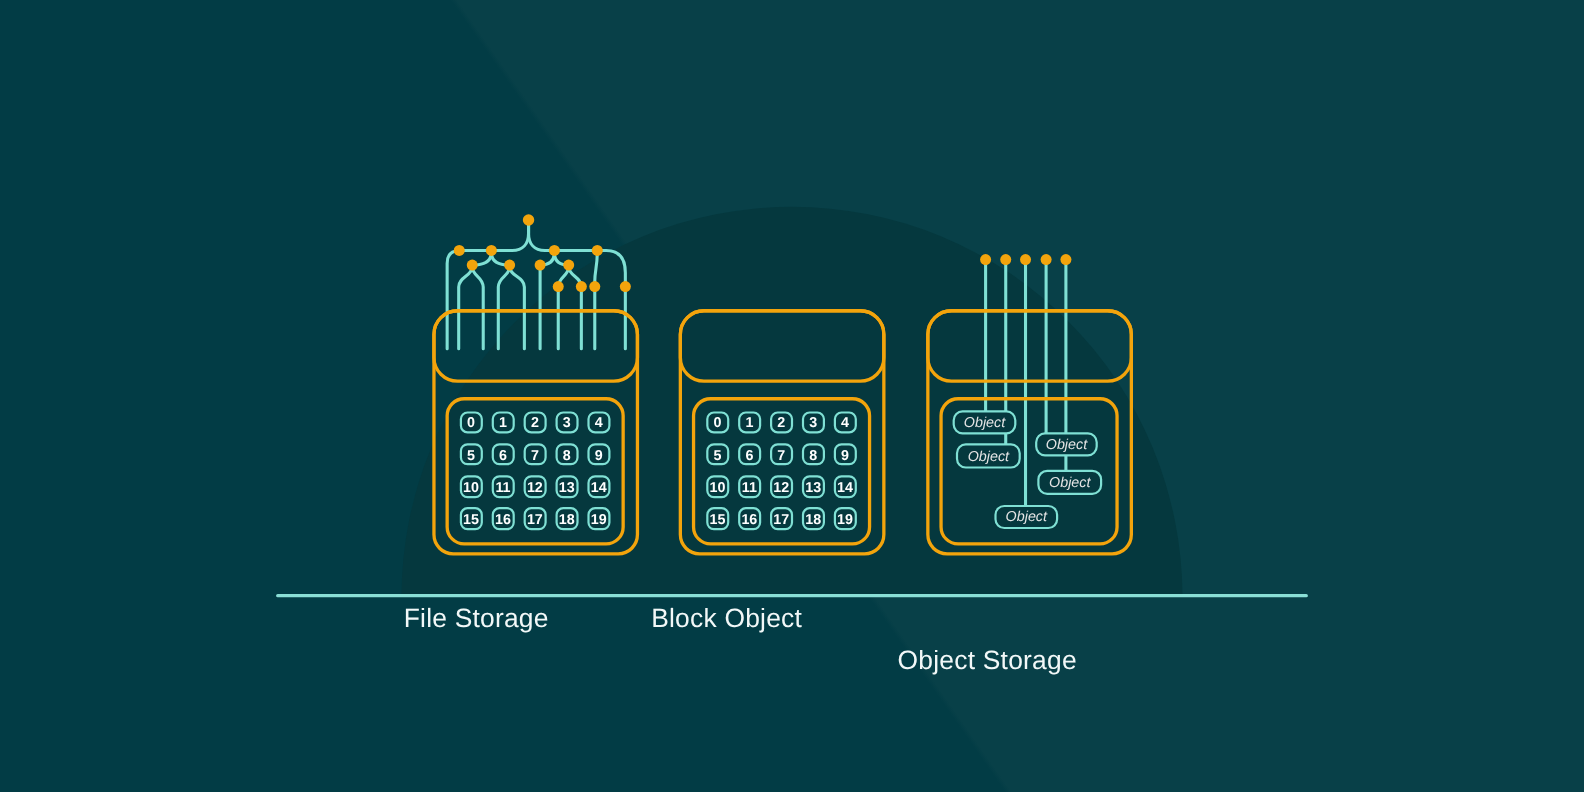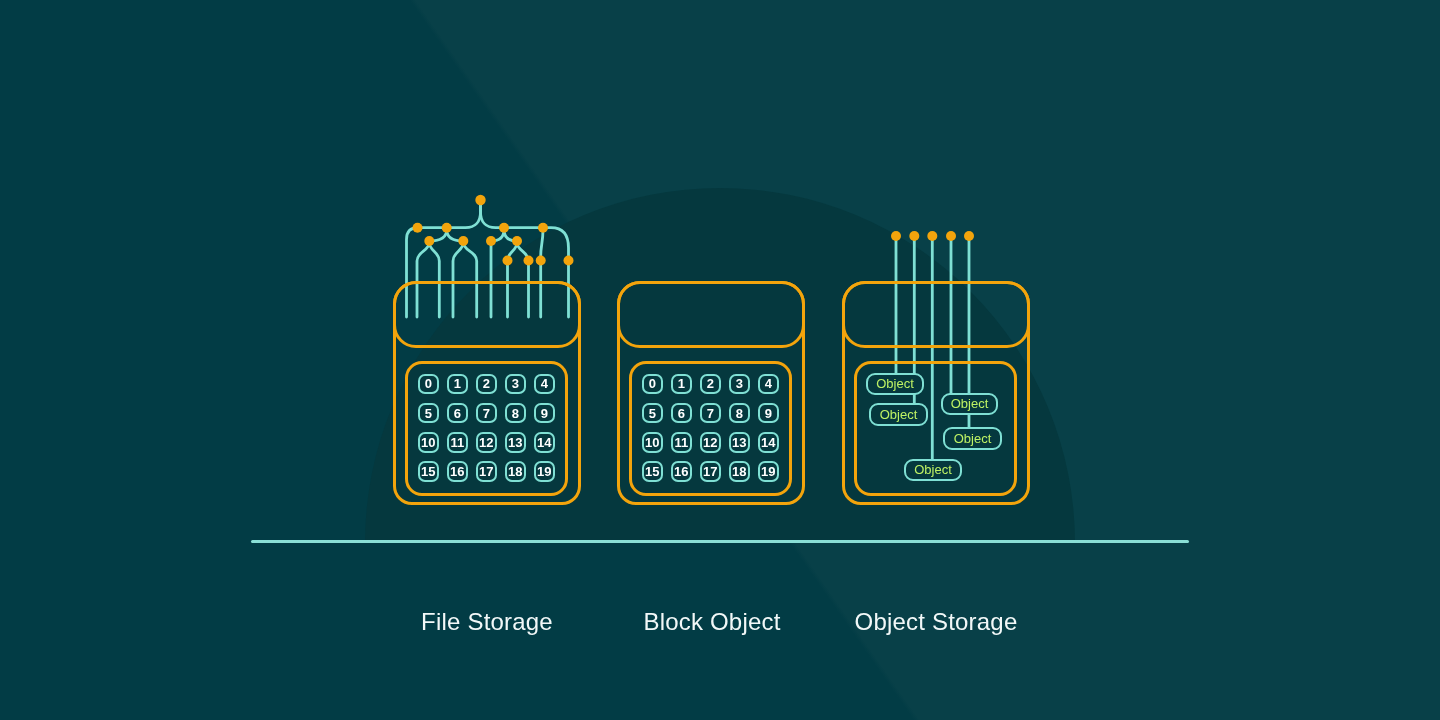--- a/index.html
+++ b/index.html
@@ -55,39 +55,39 @@
   .block{
     border:2.6px solid var(--teal);border-radius:7px;box-sizing:border-box;
     display:flex;align-items:center;justify-content:center;
     color:var(--blocktext);font-size:13px;font-weight:600;
   }
   .object-box{
     position:absolute;box-sizing:border-box;
     border:2.6px solid var(--teal);border-radius:9px;
     background:var(--circle);
     display:flex;align-items:center;justify-content:center;
-    color:#bef264;font-size:13px;
+    color:#e5e5e5;font-size:13px;font-style:italic;
   }
   .obj-a{left:866px;top:372.5px;width:58px;height:22px;}
   .obj-b{left:869px;top:403px;width:59px;height:22.5px;}
   .obj-c{left:941px;top:392.5px;width:57px;height:22px;}
   .obj-d{left:943px;top:427px;width:59px;height:22.5px;}
   .obj-e{left:904px;top:458.5px;width:58px;height:22px;}
   .baseline{
     position:absolute;left:251px;top:540px;width:938px;height:3px;
     background:#8adfd6;border-radius:2px;
   }
   .unit-label{
-    position:absolute;top:608px;width:240px;
-    text-align:center;color:var(--label);
+    position:absolute;top:549px;width:240px;
+    text-align:left;color:var(--label);
     font-size:24px;letter-spacing:0.2px;
   }
   .label-file{left:367px;}
   .label-block{left:592px;}
-  .label-object{left:816px;}
+  .label-object{left:816px;margin-top:38px;}
 </style>
 </head>
 <body>
 
 <div class="stage">
 
   <div class="circle-clip">
     <div class="backdrop-circle"></div>
   </div>
 

